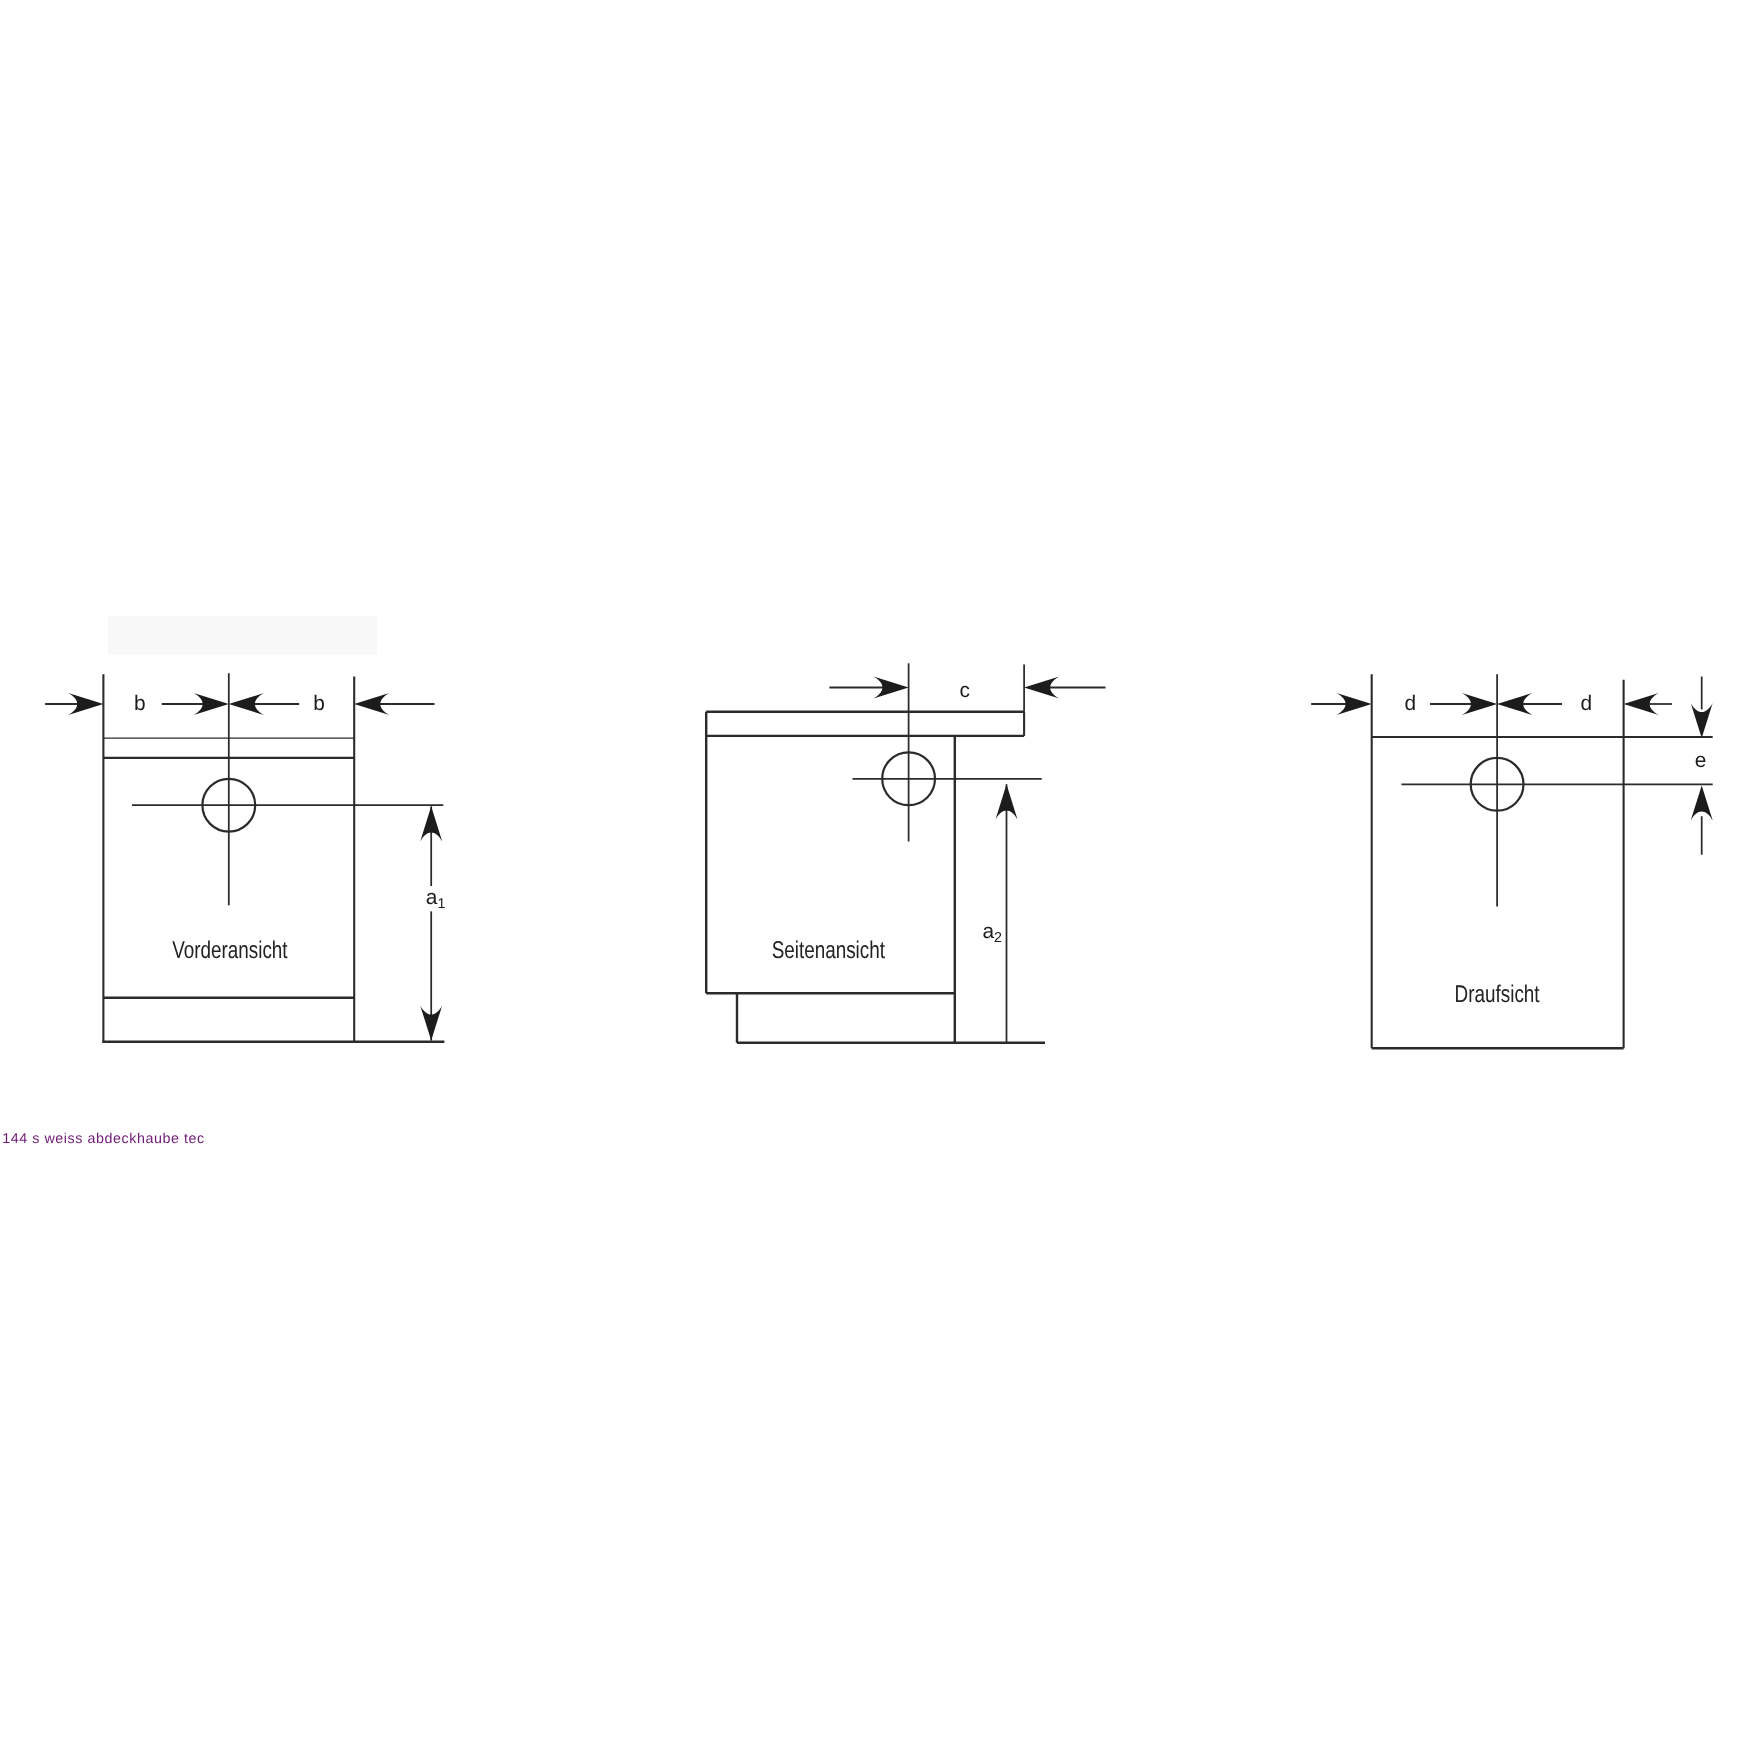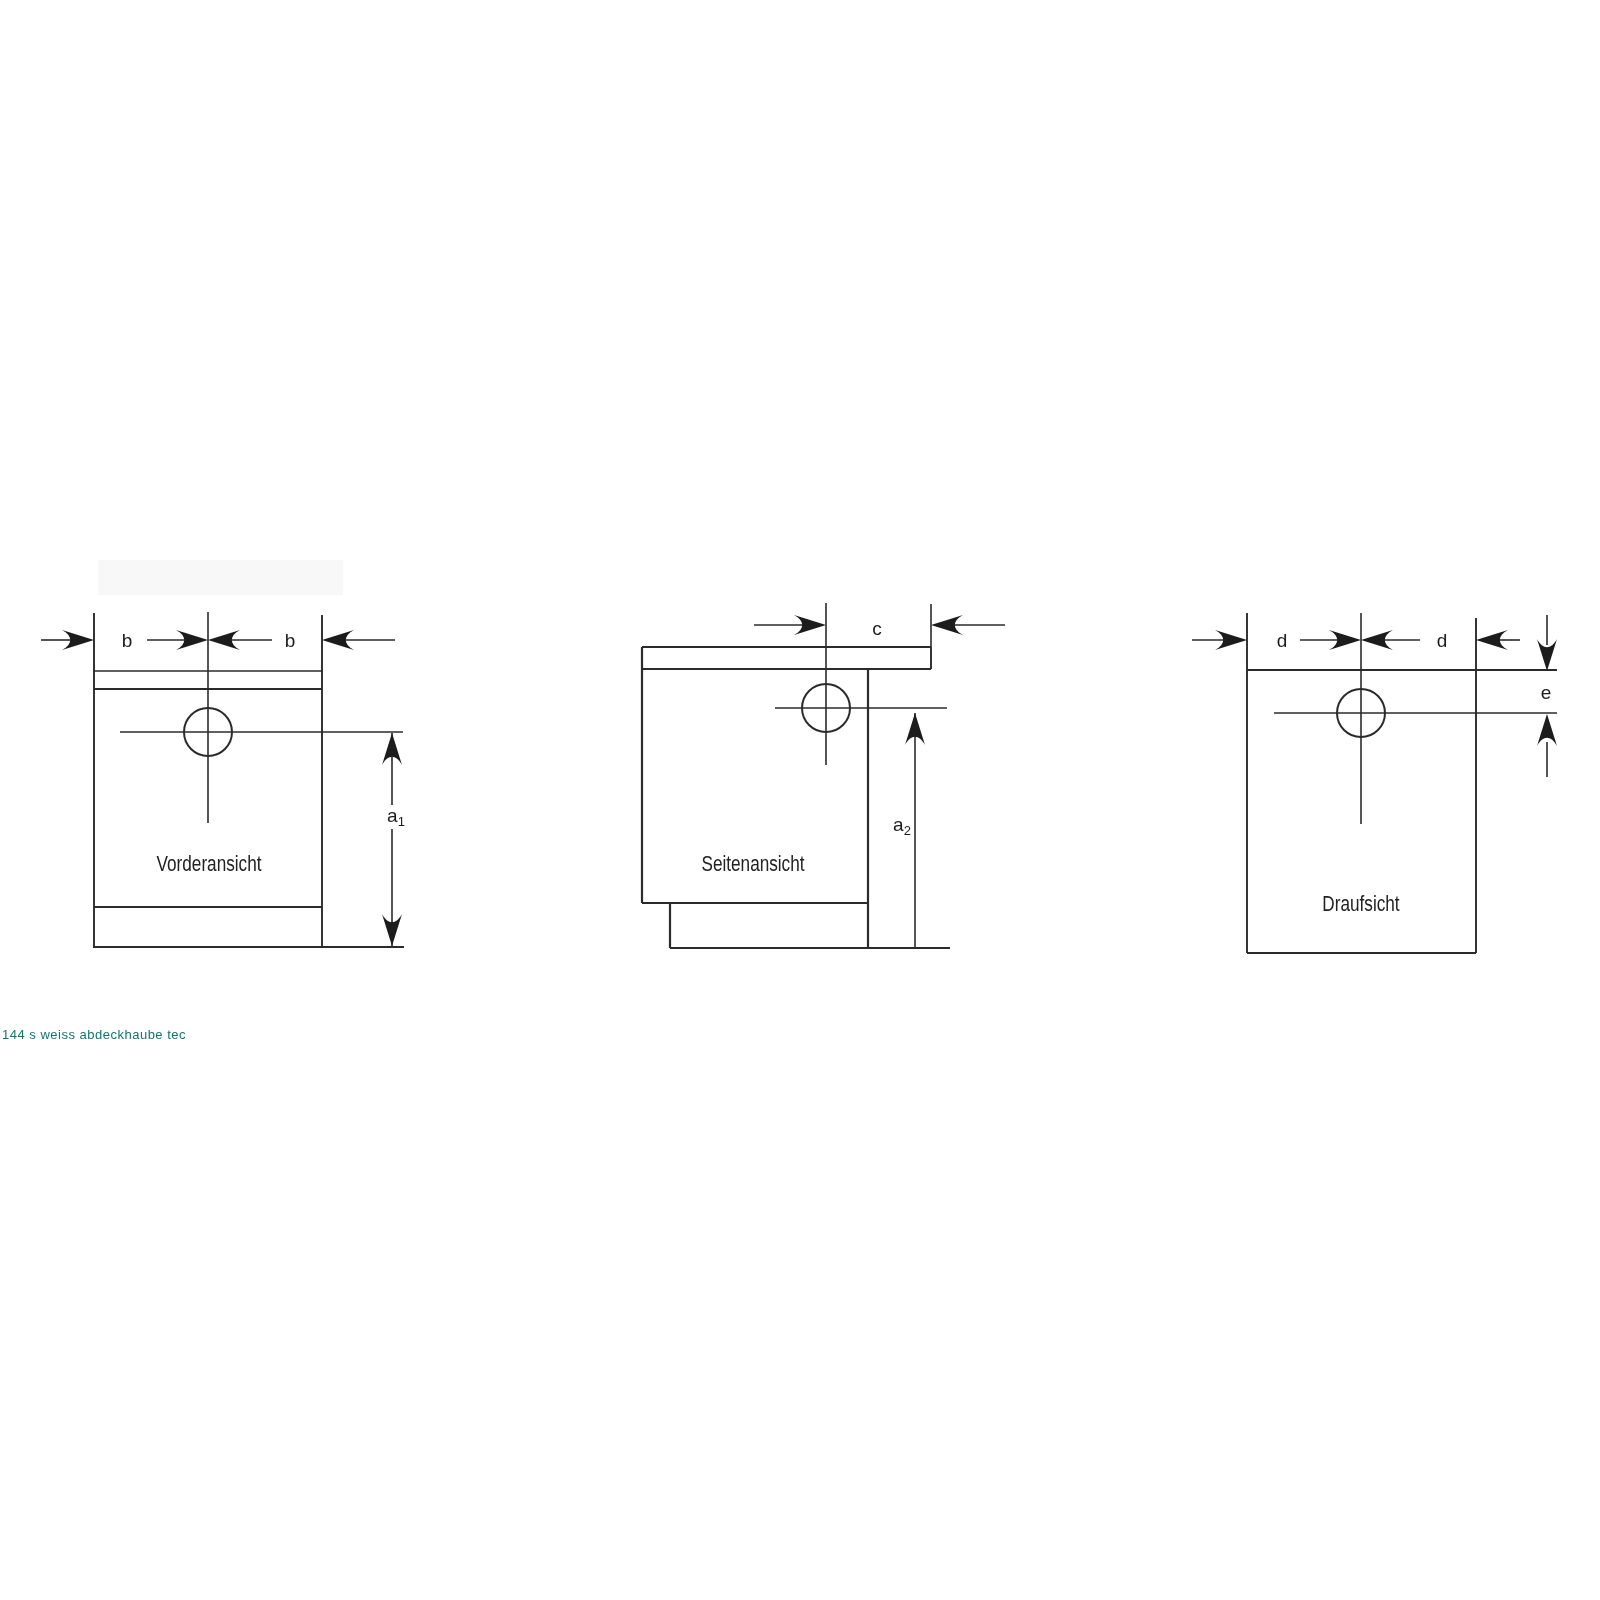--- a/index.html
+++ b/index.html
@@ -31,21 +31,21 @@
     transform: translate(-50%, -50%) scaleX(0.78);
     transform-origin: center;
     color: #222222;
   }
 
   .watermark {
     position: absolute;
     left: 2px;
     top: 1027px;
     font-size: 13px;
-    color: #0f766e;
+    color: #701a75;
     letter-spacing: 0.5px;
     text-align: center;
   }
 </style>
 </head>
 <body>
 
 <div class="canvas">
 
   <div class="erased"></div>
@@ -146,21 +146,21 @@
   <div class="label dim" style="left:127px; top:640px;">b</div>
 
   <div class="label dim" style="left:290px; top:640px;">b</div>
 
   <div class="label dim" style="left:396px; top:817px;"><span>a</span><span class="sub">1</span></div>
 
   <div class="label view-title" style="left:209px; top:864px;">Vorderansicht</div>
 
   <div class="label dim" style="left:877px; top:628px;">c</div>
 
-  <div class="label dim" style="left:902px; top:826px;"><span>a</span><span class="sub">2</span></div>
+  <div class="label dim" style="left:902px; top:848px;"><span>a</span><span class="sub">2</span></div>
 
   <div class="label view-title" style="left:753px; top:864px;">Seitenansicht</div>
 
   <div class="label dim" style="left:1282px; top:640px;">d</div>
 
   <div class="label dim" style="left:1442px; top:640px;">d</div>
 
   <div class="label dim" style="left:1546px; top:692px;">e</div>
 
   <div class="label view-title" style="left:1361px; top:904px;">Draufsicht</div>

